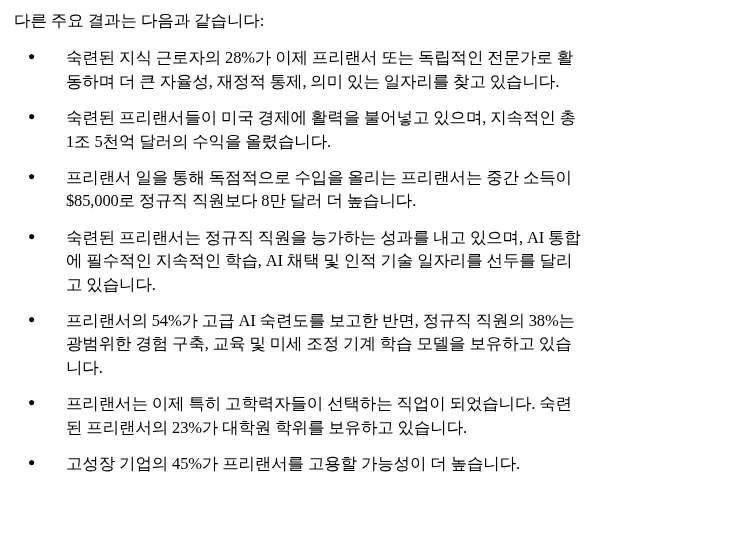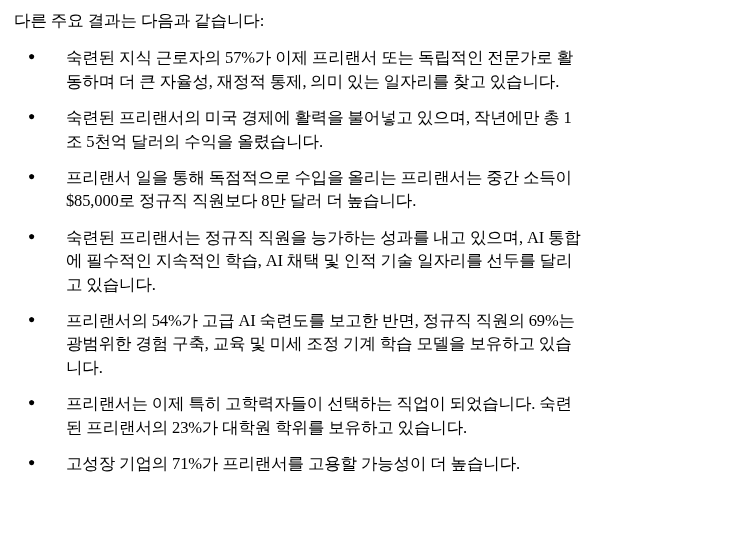--- a/index.html
+++ b/index.html
@@ -54,41 +54,41 @@
 </head>
 <body>
 
 <div class="doc">
 
   <p class="intro">다른 주요 결과는 다음과 같습니다:</p>
 
   <ul class="bullets">
     <li>
       <span class="marker">●</span>
-      <span class="txt">숙련된 지식 근로자의 57%가 이제 프리랜서 또는 독립적인 전문가로 활동하며 더 큰 자율성, 재정적 통제, 의미 있는 일자리를 찾고 있습니다.</span>
+      <span class="txt">숙련된 지식 근로자의 28%가 이제 프리랜서 또는 독립적인 전문가로 활동하며 더 큰 자율성, 재정적 통제, 의미 있는 일자리를 찾고 있습니다.</span>
     </li>
     <li>
       <span class="marker">●</span>
-      <span class="txt">숙련된 프리랜서의 미국 경제에 활력을 불어넣고 있으며, 작년에만 총 1조 5천억 달러의 수익을 올렸습니다.</span>
+      <span class="txt">숙련된 프리랜서들이 미국 경제에 활력을 불어넣고 있으며, 지속적인 총 1조 5천억 달러의 수익을 올렸습니다.</span>
     </li>
     <li>
       <span class="marker">●</span>
       <span class="txt">프리랜서 일을 통해 독점적으로 수입을 올리는 프리랜서는 중간 소득이 $85,000로 정규직 직원보다 8만 달러 더 높습니다.</span>
     </li>
     <li>
       <span class="marker">●</span>
       <span class="txt">숙련된 프리랜서는 정규직 직원을 능가하는 성과를 내고 있으며, AI 통합에 필수적인 지속적인 학습, AI 채택 및 인적 기술 일자리를 선두를 달리고 있습니다.</span>
     </li>
     <li>
       <span class="marker">●</span>
-      <span class="txt">프리랜서의 54%가 고급 AI 숙련도를 보고한 반면, 정규직 직원의 69%는 광범위한 경험 구축, 교육 및 미세 조정 기계 학습 모델을 보유하고 있습니다.</span>
+      <span class="txt">프리랜서의 54%가 고급 AI 숙련도를 보고한 반면, 정규직 직원의 38%는 광범위한 경험 구축, 교육 및 미세 조정 기계 학습 모델을 보유하고 있습니다.</span>
     </li>
     <li>
       <span class="marker">●</span>
       <span class="txt">프리랜서는 이제 특히 고학력자들이 선택하는 직업이 되었습니다. 숙련된 프리랜서의 23%가 대학원 학위를 보유하고 있습니다.</span>
     </li>
     <li>
       <span class="marker">●</span>
-      <span class="txt">고성장 기업의 71%가 프리랜서를 고용할 가능성이 더 높습니다.</span>
+      <span class="txt">고성장 기업의 45%가 프리랜서를 고용할 가능성이 더 높습니다.</span>
     </li>
   </ul>
 
 </div>
 
 </body></html>

